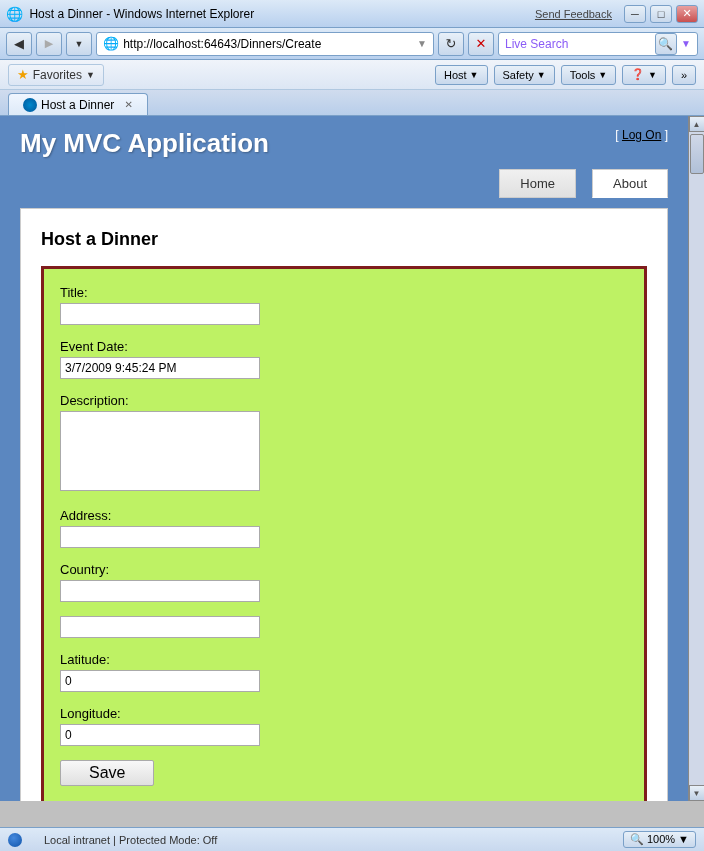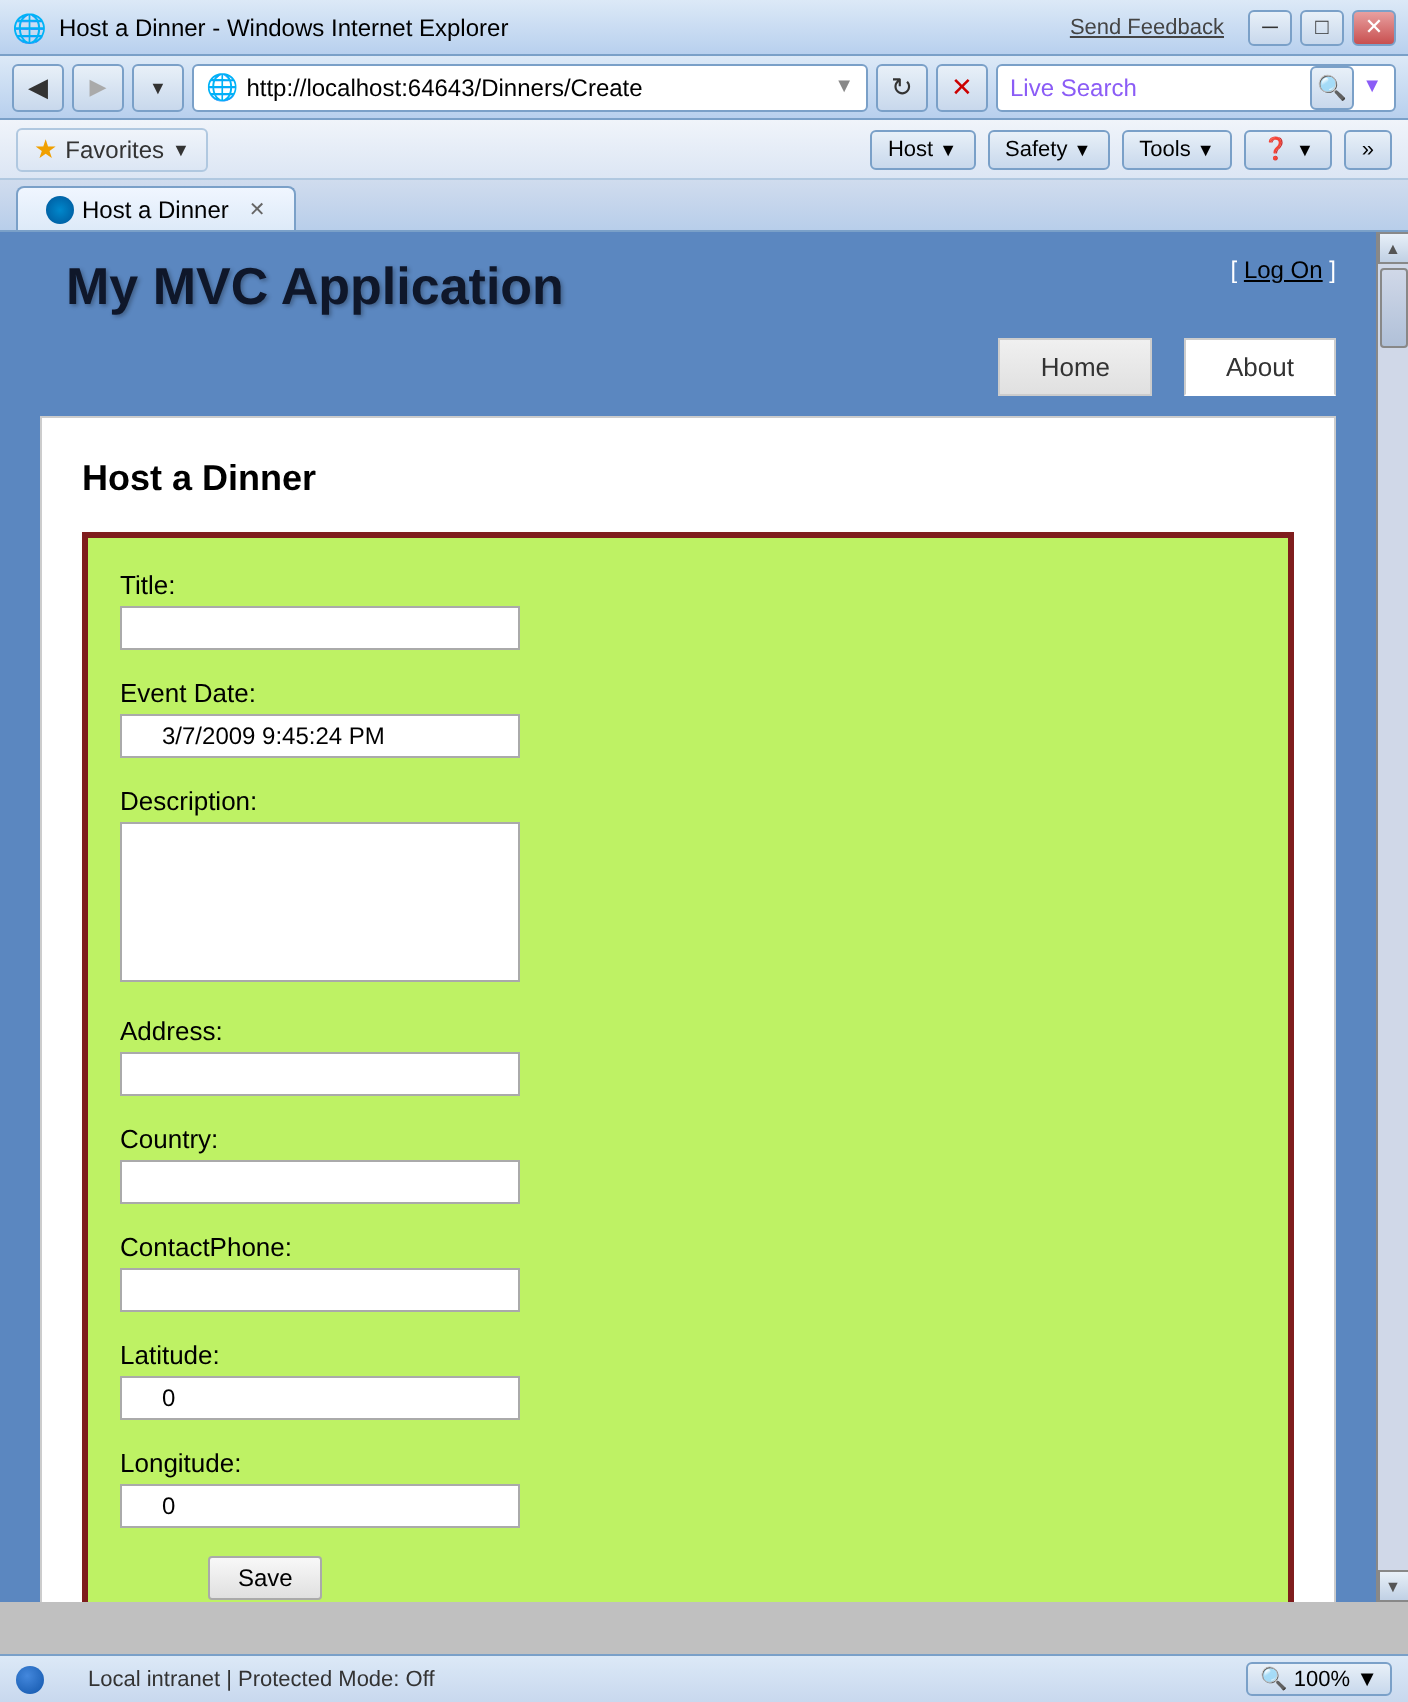--- a/index.html
+++ b/index.html
@@ -218,25 +218,24 @@
 
     
     .app-header {
       background: #5b87c0;
       padding: 12px 20px 0 20px;
       display: flex;
       justify-content: space-between;
       align-items: flex-start;
     }
     .app-title {
-      color: #0f172a;
+      color: #ffffff;
       font-size: 26px;
       font-weight: bold;
       text-shadow: 1px 1px 2px rgba(0,0,0,0.3);
-      margin-left: 13px;
     }
 
     
     .nav-tabs {
       background: #5b87c0;
       padding: 10px 20px 0 20px;
       display: flex;
       justify-content: flex-end;
       gap: 16px;
     }
@@ -287,41 +286,40 @@
     .form-label {
       display: block;
       font-size: 13px;
       color: #000;
       margin-bottom: 3px;
     }
     .form-input {
       width: 200px;
       height: 22px;
       border: 1px solid #aaa;
-      padding: 2px 20px;
+      padding: 2px 4px;
       font-size: 12px;
       font-family: Arial, sans-serif;
     }
     .form-textarea {
       width: 200px;
       height: 80px;
       border: 1px solid #aaa;
       padding: 2px 4px;
       font-size: 12px;
       font-family: Arial, sans-serif;
       resize: none;
     }
     .save-btn {
       background: linear-gradient(to bottom, #f8f8f8, #e0e0e0);
       border: 1px solid #aaa;
       border-radius: 2px;
-      padding: 3px 14px;
-      font-size: 12px;
-      cursor: pointer;
-      margin-left: 44px;
+      padding: 3px 28px;
+      font-size: 16px;
+      cursor: pointer;
     }
 
     
     .status-bar {
       background: linear-gradient(to bottom, #dce9f7, #c8d8ee);
       height: 24px;
       display: flex;
       align-items: center;
       padding: 0 8px;
       border-top: 1px solid #7aa0c8;
@@ -499,21 +497,20 @@
               <label class="form-label">Address:</label>
               <input class="form-input" type="text" value="" style="">
             </div>
 
             <div class="form-group">
               <label class="form-label">Country:</label>
               <input class="form-input" type="text" value="" style="">
             </div>
 
             <div class="form-group">
-              <label class="form-label">ContactPhone:</label>
               <input class="form-input" type="text" value="" style="">
             </div>
 
             <div class="form-group">
               <label class="form-label">Latitude:</label>
               <input class="form-input" type="text" value="0" style="">
             </div>
 
             <div class="form-group">
               <label class="form-label">Longitude:</label>

